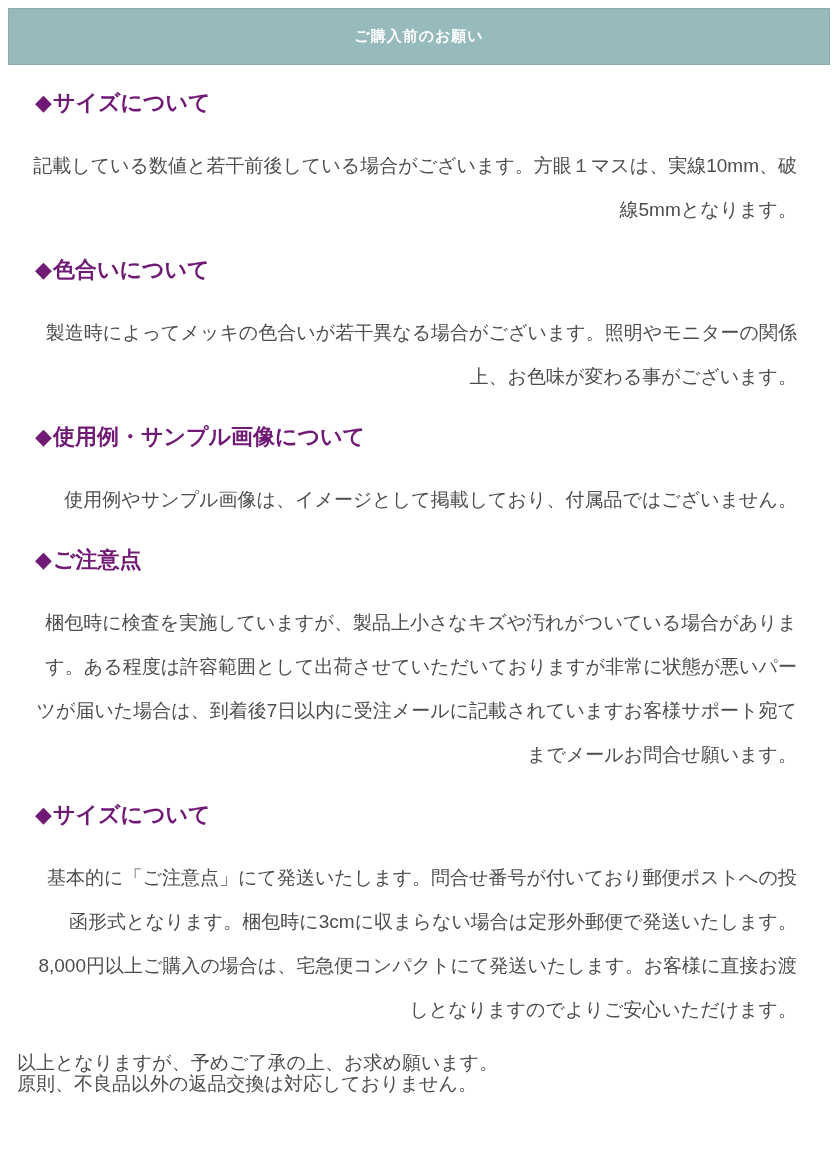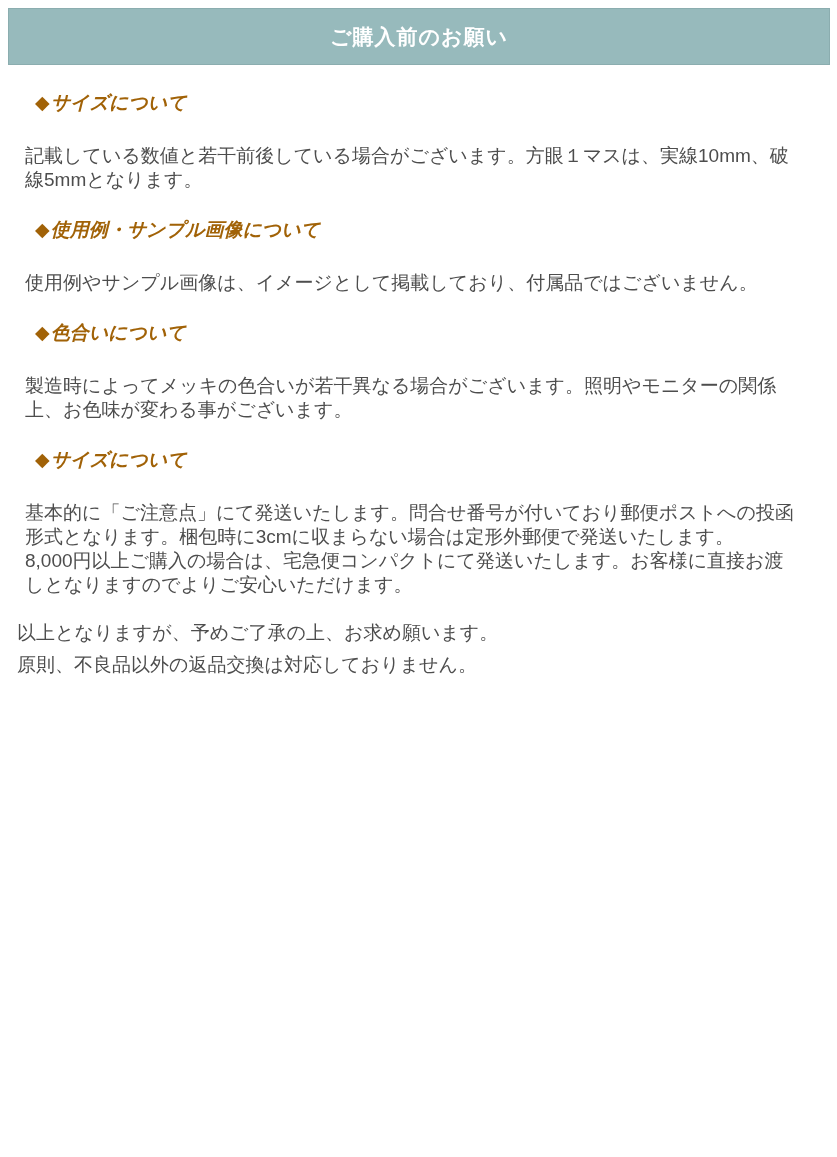--- a/index.html
+++ b/index.html
@@ -17,76 +17,80 @@
     margin: 8px 7px 0 8px;
     height: 55px;
     background: #97babc;
     border: 1px solid #8badaf;
     display: flex;
     align-items: center;
     justify-content: center;
   }
   .banner .banner-title {
     color: #ffffff;
-    font-size: 21px;
+    font-size: 15px;
     font-weight: bold;
     letter-spacing: 1px;
   }
   .content {
     padding: 0 40px 0 17px;
     font-size: 19px;
     color: #4d4d4d;
   }
   .sec-heading {
     margin: 24px 0 0 0;
     padding-left: 18px;
-    font-size: 19px;
+    font-size: 22px;
     line-height: 27px;
     font-weight: bold;
-    color: #a16207;
-    font-style: italic;
+    color: #701a75;
   }
   .sec-heading .bullet {
     margin-right: 1px;
   }
   .sec-body {
-    margin: 28px 0 0 8px;
-    line-height: 24px;
+    margin: 28px 0 0 14px;
+    line-height: 44px;
     white-space: pre-line;
+    text-align: right;
   }
   .closing {
     margin: 20px 0 0 0;
-    line-height: 32px;
+    line-height: 21px;
     white-space: pre-line;
   }
 </style>
 </head>
 <body>
 
 <header class="banner">
   <span class="banner-title">ご購入前のお願い</span>
 </header>
 
 <main class="content">
 
   <section>
     <h2 class="sec-heading"><span class="bullet">◆</span><span>サイズについて</span></h2>
     <p class="sec-body">記載している数値と若干前後している場合がございます。方眼１マスは、実線10mm、破線5mmとなります。</p>
   </section>
 
   <section>
+    <h2 class="sec-heading"><span class="bullet">◆</span><span>色合いについて</span></h2>
+    <p class="sec-body">製造時によってメッキの色合いが若干異なる場合がございます。照明やモニターの関係上、お色味が変わる事がございます。</p>
+  </section>
+
+  <section>
     <h2 class="sec-heading"><span class="bullet">◆</span><span>使用例・サンプル画像について</span></h2>
     <p class="sec-body">使用例やサンプル画像は、イメージとして掲載しており、付属品ではございません。</p>
   </section>
 
   <section>
-    <h2 class="sec-heading"><span class="bullet">◆</span><span>色合いについて</span></h2>
-    <p class="sec-body">製造時によってメッキの色合いが若干異なる場合がございます。照明やモニターの関係上、お色味が変わる事がございます。</p>
+    <h2 class="sec-heading"><span class="bullet">◆</span><span>ご注意点</span></h2>
+    <p class="sec-body">梱包時に検査を実施していますが、製品上小さなキズや汚れがついている場合があります。ある程度は許容範囲として出荷させていただいておりますが非常に状態が悪いパーツが届いた場合は、到着後7日以内に受注メールに記載されていますお客様サポート宛てまでメールお問合せ願います。</p>
   </section>
-
 
 
   <section>
     <h2 class="sec-heading"><span class="bullet">◆</span><span>サイズについて</span></h2>
     <p class="sec-body">基本的に「ご注意点」にて発送いたします。問合せ番号が付いており郵便ポストへの投函形式となります。梱包時に3cmに収まらない場合は定形外郵便で発送いたします。
 8,000円以上ご購入の場合は、宅急便コンパクトにて発送いたします。お客様に直接お渡しとなりますのでよりご安心いただけます。</p>
   </section>
 
   <p class="closing">以上となりますが、予めご了承の上、お求め願います。
 原則、不良品以外の返品交換は対応しておりません。</p>

